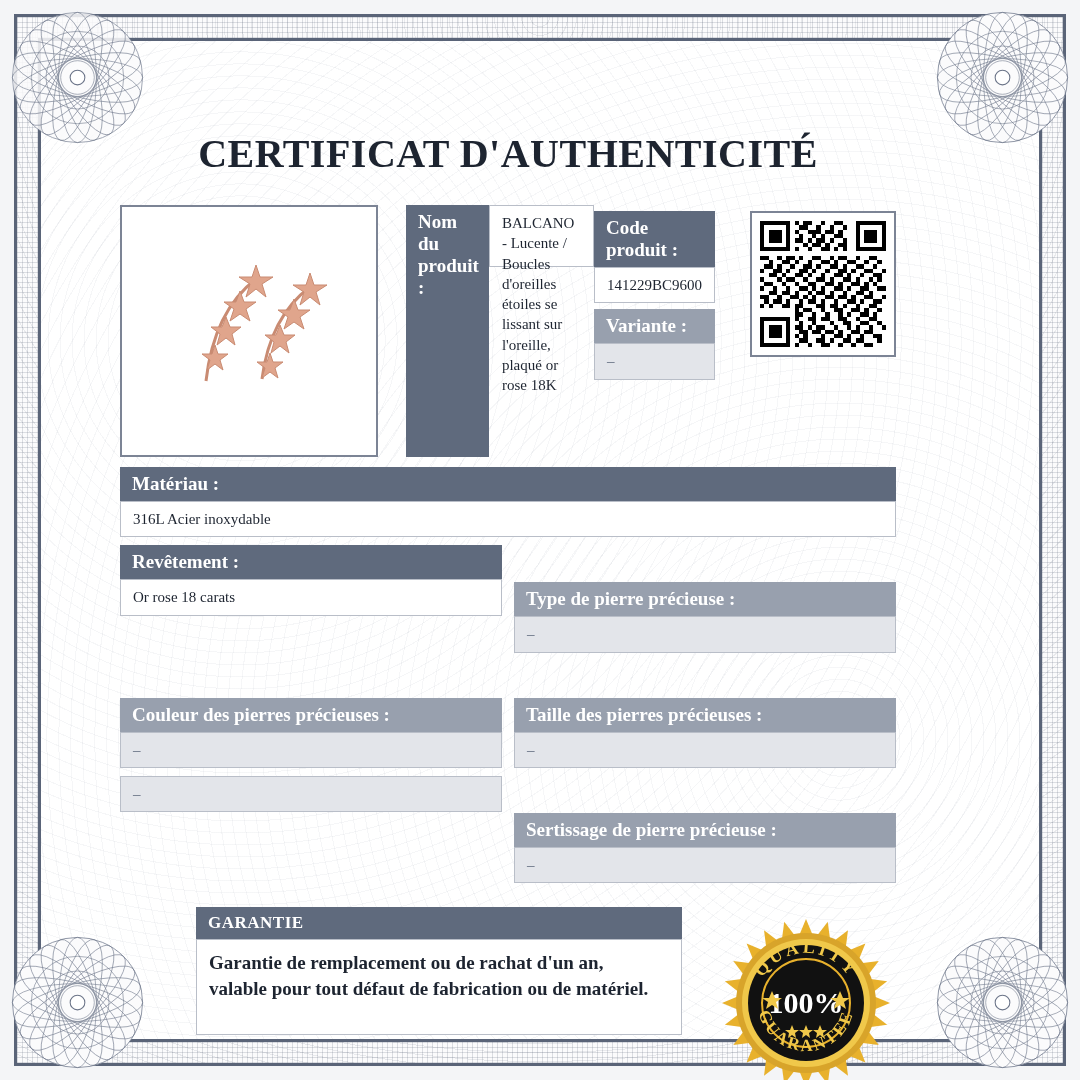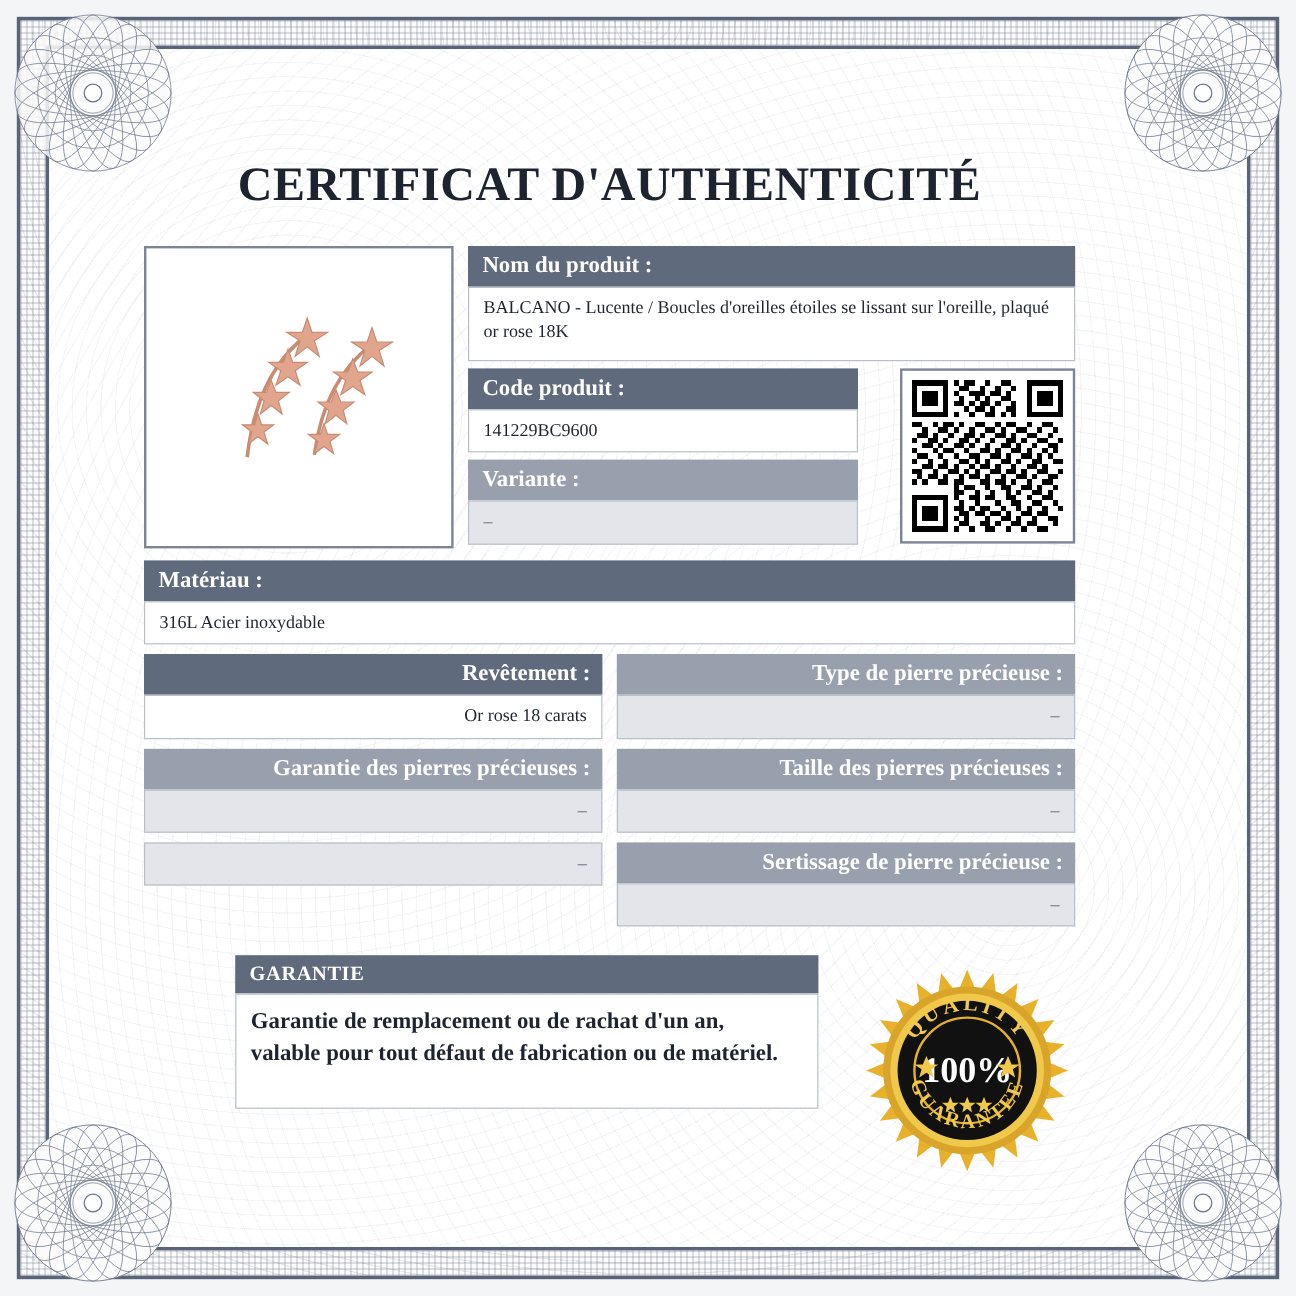--- a/index.html
+++ b/index.html
@@ -77,33 +77,34 @@
 
   .product-image-box {
     width: 258px; height: 252px;
     border: 2px solid #7c8495;
     background: #fff;
     margin-right: 12px;
     display: flex; align-items: center; justify-content: center;
     flex: none;
   }
 
-  .right-col { flex: 1; display: flex; flex-direction: column; }
+  .right-col { flex: 1; display: flex; flex-direction: row; margin-left: 16px; }
 
   .field-header {
     background: #5f6a7d;
     color: #ffffff;
     font-size: 19px;
     font-weight: bold;
     padding: 6px 10px 6px 12px;
     font-family: "Liberation Serif", serif;
   }
   .field-header.muted {
     background: #98a0ae;
     color: #ffffff;
+    margin-top: 37px;
   }
   .field-value {
     border: 1px solid #b9bec8;
     background: #ffffff;
     color: #1d2430;
     font-size: 15px;
     padding: 7px 12px;
     line-height: 1.35;
     font-family: "Liberation Serif", serif;
   }
@@ -121,21 +122,21 @@
     border: 2px solid #7c8495;
     background: #fff;
     padding: 8px;
     flex: none;
     display: flex; align-items: center; justify-content: center;
   }
 
   .mat-block { margin-top: 10px; }
 
   .two-col { display: flex; margin-top: 8px; gap: 12px; }
-  .two-col > div { flex: 1; text-align: right; }
+  .two-col > div { flex: 1; }
 
   .warranty-wrap {
     margin-top: 24px;
     display: flex;
     align-items: flex-start;
   }
   .warranty {
     width: 528px;
     margin-left: 76px;
   }
@@ -552,21 +553,21 @@
         <div class="field-value">Or rose 18 carats</div>
       </div>
       <div>
         <div class="field-header muted">Type de pierre précieuse :</div>
         <div class="field-value empty">–</div>
       </div>
     </div>
 
     <div class="two-col">
       <div>
-        <div class="field-header muted">Garantie des pierres précieuses :</div>
+        <div class="field-header muted">Couleur des pierres précieuses :</div>
         <div class="field-value empty">–</div>
       </div>
       <div>
         <div class="field-header muted">Taille des pierres précieuses :</div>
         <div class="field-value empty">–</div>
       </div>
     </div>
 
     <div class="two-col">
       <div>

